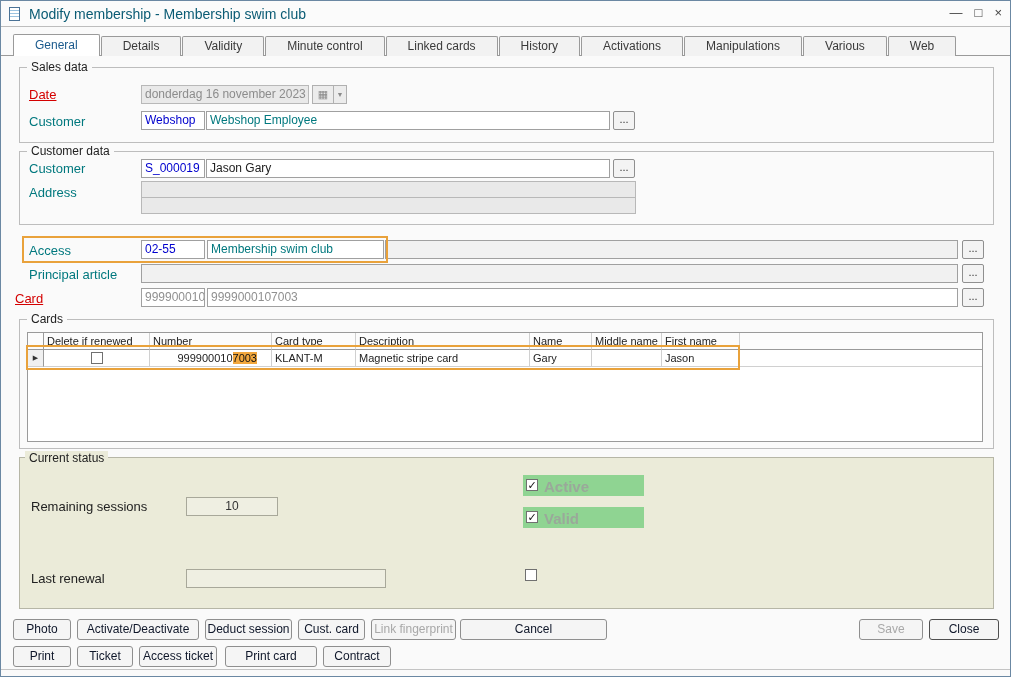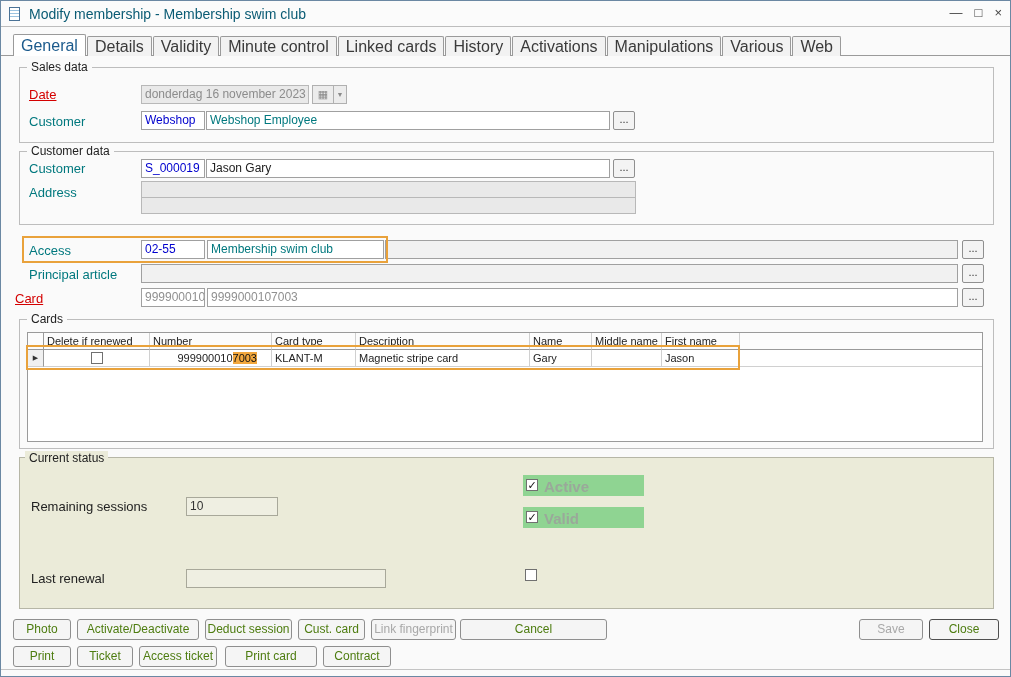--- a/index.html
+++ b/index.html
@@ -10,22 +10,22 @@
   
   .titlebar { position:absolute; top:0; left:0; right:0; height:26px; background:#fbfbfb;
               border-bottom:1px solid #bdbdbd; }
   .doc-icon { position:absolute; left:8px; top:6px; width:11px; height:14px; border:1px solid #4a7296;
               background:linear-gradient(#fff 0 2px,#9cc3e0 2px 3px,#fff 3px 5px,#9cc3e0 5px 6px,#fff 6px 8px,#9cc3e0 8px 9px,#fff 9px); }
   .title { position:absolute; left:28px; top:5px; font-size:14px; color:#0a5b74; }
   .win-controls { position:absolute; right:8px; top:4px; display:flex; gap:12px; color:#444; font-size:13px; }
 
   
   .tabs { position:absolute; left:12px; top:33px; display:flex; align-items:flex-end; z-index:3; }
-  .tab { height:20px; line-height:19px; padding:0 7px; background:#f2f2f2; border:1px solid #9a9a9a;
-         border-bottom:none; margin-right:1px; color:#3a3a3a; font-size:16px; border-radius:2px 2px 0 0; }
+  .tab { height:20px; line-height:19px; padding:0 21px; background:#f2f2f2; border:1px solid #9a9a9a;
+         border-bottom:none; margin-right:1px; color:#3a3a3a; font-size:12px; border-radius:2px 2px 0 0; }
   .tab.active { height:22px; line-height:21px; background:#fff; color:#1b5a8c; position:relative; z-index:4; }
   .tabline { position:absolute; left:0; top:54px; width:100%; height:1px; background:#9a9a9a; z-index:2; }
 
   
   .group { position:absolute; border:1px solid #bdbdbd; }
   .legend { position:absolute; font-size:12px; color:#222; background:#fafafa; padding:0 4px; z-index:2; }
 
   
   .lbl { position:absolute; font-size:13px; color:#00787e; white-space:nowrap; }
   .lbl.red { color:#d40000; text-decoration:underline; }
@@ -51,31 +51,31 @@
   .num-cell { text-align:right; padding-right:14px; }
   .hl-num { background:#f2a73d; color:#111; }
 
   
   .hl-rect { position:absolute; border:2px solid #e9a23b; z-index:5; pointer-events:none; }
 
   
   .status-box { background:#ebebd9; border-color:#b6b6a6; }
   .status-legend { background:#ebebd9; }
   .sfield { position:absolute; height:19px; border:1px solid #a8a89a; background:#efefe2; line-height:17px;
-            padding:0 3px; font-size:12px; color:#333; }
+            padding:0 3px; font-size:12px; color:#333;text-align:center; }
   .green-pill { position:absolute; background:#8fd492; height:21px; }
   .big-label { position:absolute; font-weight:bold; font-size:15px; color:#9aa89a; white-space:nowrap; }
   .big-label.cancel { color:#a8a8a8; }
   .cb { position:absolute; width:12px; height:12px; background:#fff; border:1px solid #707070;
         font-size:11px; line-height:10px; text-align:center; color:#111; z-index:2; }
   .cb.checked::after { content:"✓"; }
 
   
   .btn { position:absolute; height:21px; border:1px solid #8f8f8f; background:#f5f5f5; border-radius:3px;
-         text-align:center; line-height:19px; font-size:12px; color:#4d7c0f; overflow:hidden; white-space:nowrap; }
+         text-align:center; line-height:19px; font-size:12px; color:#0f172a; overflow:hidden; white-space:nowrap; }
   .btn.dis { color:#a8a8a8; }
   .btn.primary { border-color:#4f4f4f; }
   .bottom-line { position:absolute; left:0; top:668px; width:100%; height:1px; background:#c4c4c4; }
 </style>
 </head>
 <body>
 
 <div class="window">
 
   <div class="titlebar">

